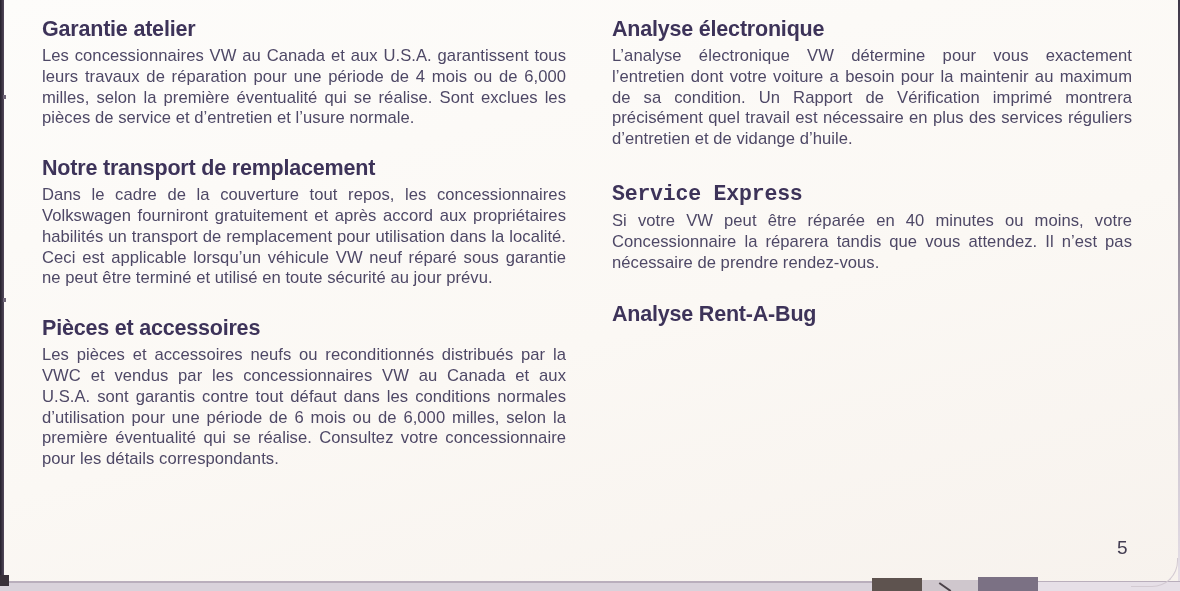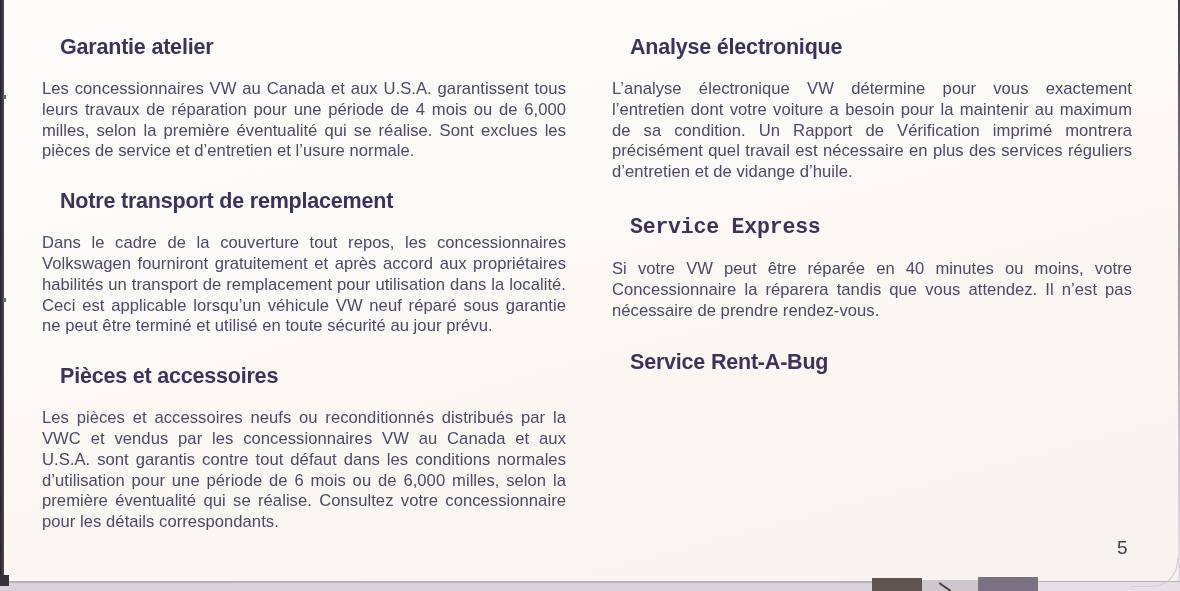--- a/index.html
+++ b/index.html
@@ -10,21 +10,21 @@
     background: linear-gradient(165deg, #fdfcfa 0%, #fbf8f4 55%, #f7f2ed 100%);
     font-family: "Liberation Sans", "DejaVu Sans", sans-serif;
   }
 
   
   .col { position: absolute; top: 16px; }
   .col-left  { left: 42px;  width: 524px; }
   .col-right { left: 612px; width: 520px; }
 
   .section-heading {
-    margin: 18px;
+    margin: 0;
     font-size: 21.5px;
     line-height: 27px;
     font-weight: bold;
     letter-spacing: -0.2px;
     color: #3d3359;
   }
   .section-body {
     margin: 3px 0 0 0;
     font-size: 16.6px;
     line-height: 20.8px;
@@ -105,21 +105,21 @@
   <div class="col col-right">
     <div class="section section-1">
       <h2 class="section-heading">Analyse électronique</h2>
       <p class="section-body">L’analyse électronique VW détermine pour vous exactement l’entretien dont votre voiture a besoin pour la maintenir au maximum de sa condition. Un Rapport de Vérification imprimé montrera précisément quel travail est nécessaire en plus des services réguliers d’entretien et de vidange d’huile.</p>
     </div>
     <div class="section section-2">
       <h2 class="section-heading">Service Express</h2>
       <p class="section-body">Si votre VW peut être réparée en 40 minutes ou moins, votre Concessionnaire la réparera tandis que vous attendez. Il n’est pas nécessaire de prendre rendez-vous.</p>
     </div>
     <div class="section section-3">
-      <h2 class="section-heading">Service Rent-A-Bug</h2>
+      <h2 class="section-heading">Analyse Rent-A-Bug</h2>
     </div>
   </div>
 
   <div class="page-number">5</div>
 
   <div class="edge-left"></div>
   <div class="edge-left-speck-1"></div>
   <div class="edge-left-speck-2"></div>
   <div class="edge-right"></div>
   <div class="bottom-band"></div>

